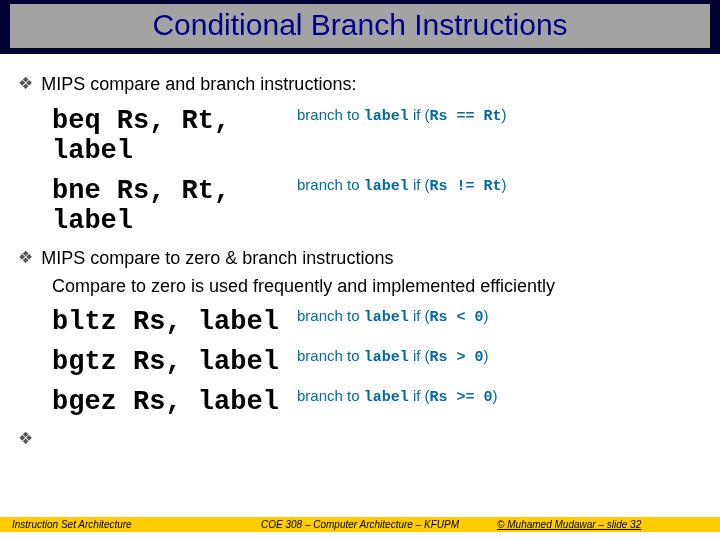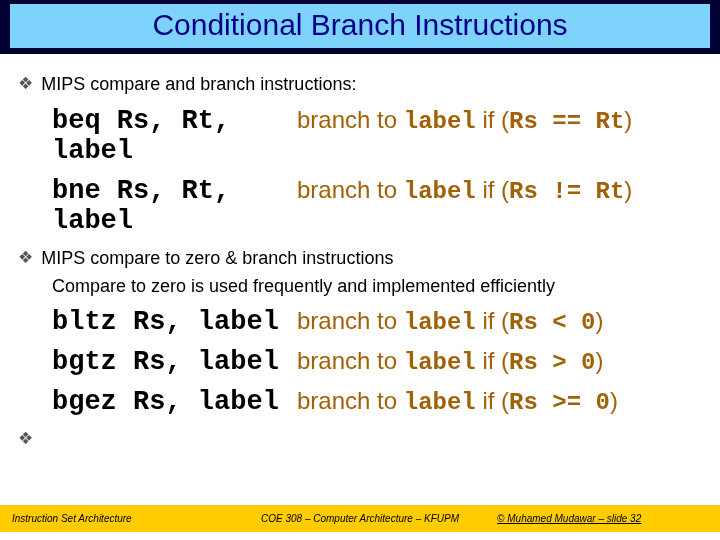--- a/index.html
+++ b/index.html
@@ -10,21 +10,21 @@
     background: #fff;
     font-family: Arial, Helvetica, sans-serif;
     position: relative;
     overflow: hidden;
   }
   .title-bar {
     background: #000033;
     padding: 4px 0 6px 0;
   }
   .title-inner {
-    background: #7dd3fc;
+    background: #a3a3a3;
     margin: 0 10px;
     text-align: center;
     padding: 4px 0 6px 0;
   }
   .title-inner span {
     font-family: "Comic Sans MS", cursive, sans-serif;
     font-size: 30px;
     color: #000088;
   }
   .content {
@@ -59,41 +59,41 @@
     margin: 10px 0;
   }
   .instr-left {
     width: 245px;
     font-family: "Courier New", Courier, monospace;
     font-weight: bold;
     font-size: 27px;
     color: #000;
   }
   .instr-right {
-    font-size: 24px;
-    color: #a16207;
+    font-size: 15px;
+    color: #0369a1;
   }
   .subnote {
     margin-left: 34px;
     font-size: 18px;
     margin-top: 0;
     margin-bottom: 4px;
   }
   .footer {
     position: absolute;
     bottom: 8px;
     left: 0;
     width: 720px;
     background: #ffcc00;
     display: flex;
     font-family: "Comic Sans MS", cursive, sans-serif;
     font-style: italic;
     font-size: 10px;
     color: #000;
-    padding: 8px 0;
+    padding: 2px 0;
   }
   .footer-left { flex: 1; padding-left: 12px; }
   .footer-center { flex: 1.3; text-align: center; }
   .footer-right { flex: 1; text-align: left; padding-right: 12px; text-decoration: underline; }
 </style>
 </head>
 <body>
 
 <div class="title-bar">
   <div class="title-inner">

